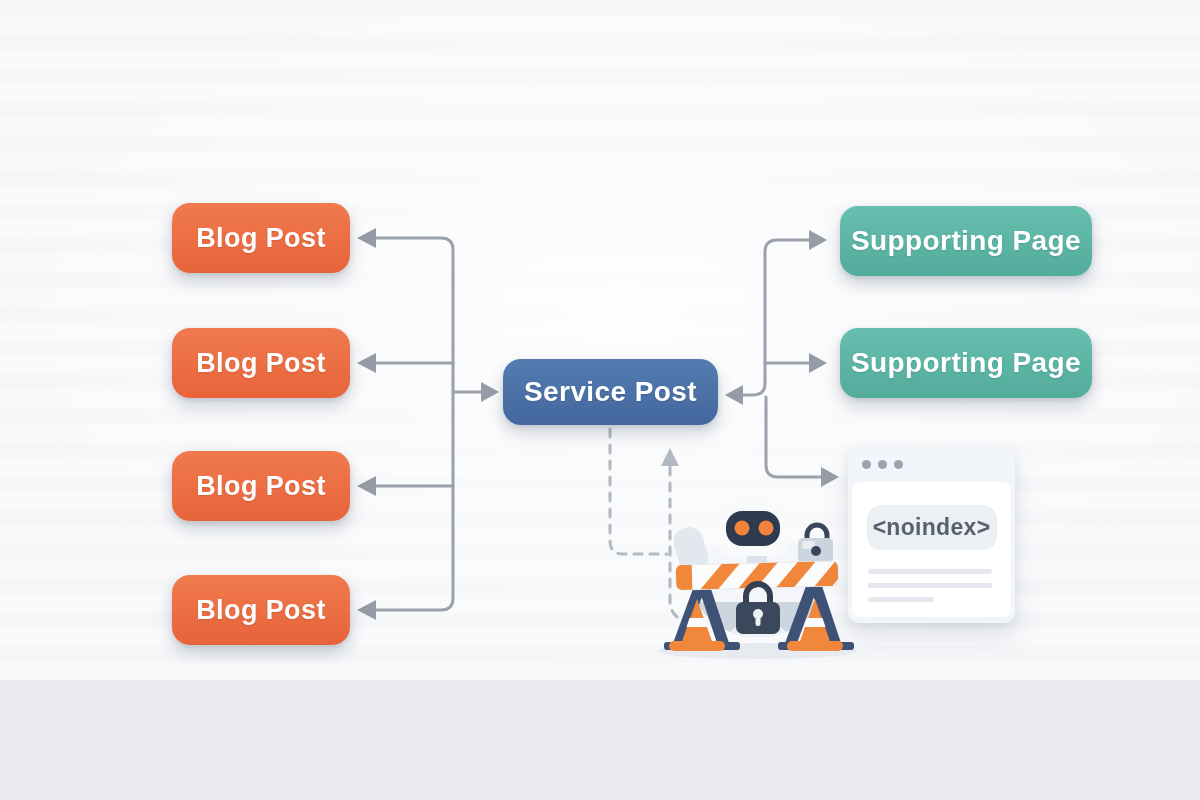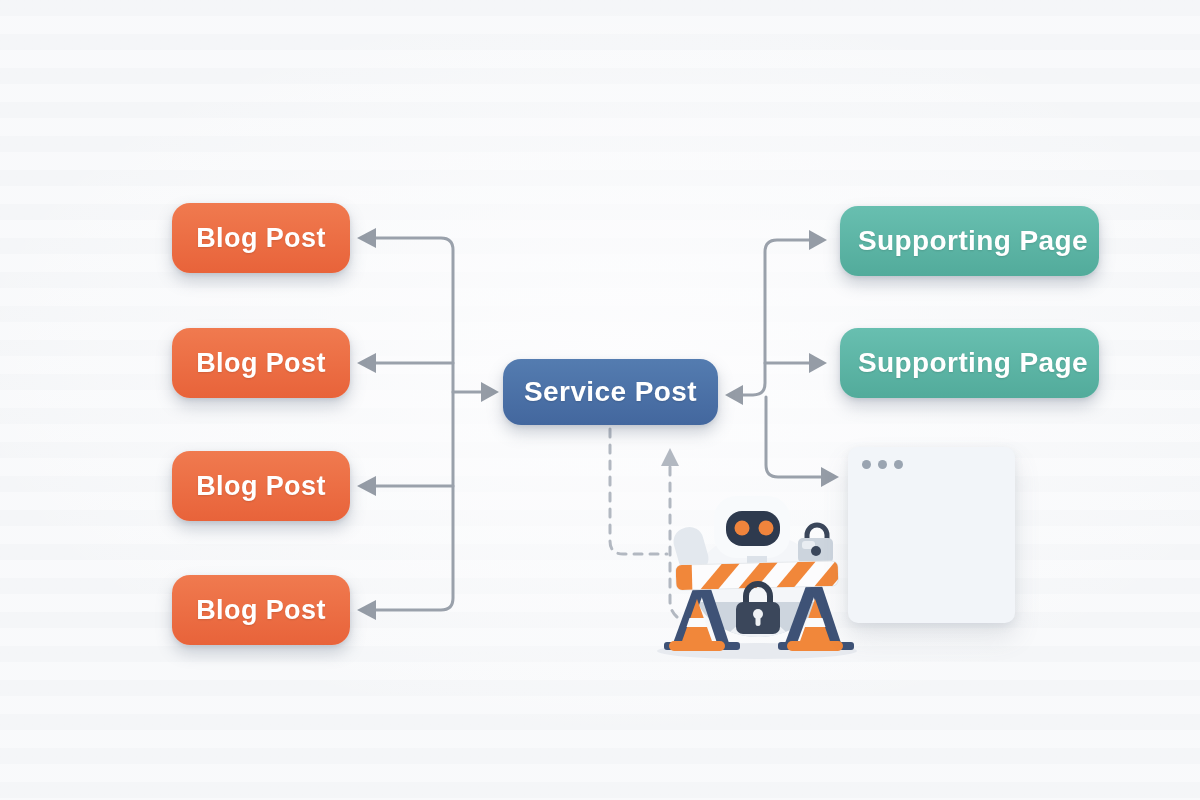--- a/index.html
+++ b/index.html
@@ -1,17 +1,17 @@
 <!DOCTYPE html>
 <html style="--bg: #f7f8fa; --orange: #e8633a; --orange-light: #f07a4f; --blue: #43679e; --blue-light: #547cb0; --teal: #52ab9b; --teal-light: #68bfb0; --connector: #9aa1ab; --connector-dashed: #b2b8c1; --arrowhead: #959ca6; --navy: #3e5276; --cone-orange: #f1873a; --visor: #2e3a4e; --lock: #3b475b;"><head>
 <meta charset="utf-8">
 <style>
   html,body{margin:0;padding:0;background:#e9ebee;}
   #canvas{
-    position:relative;width:1200px;height:800px;overflow:hidden;
+    position:relative;width:1200px;height:680px;overflow:hidden;
     font-family:"Liberation Sans",sans-serif;
     background:
       radial-gradient(ellipse 900px 500px at 52% 46%, #fdfdfe 0%, rgba(253,253,254,0) 75%),
       repeating-linear-gradient(180deg, rgba(242,244,246,.5) 0 16px, rgba(250,251,252,.5) 16px 34px),
       var(--bg,#f7f8fa);
   }
   .node{
     position:absolute;display:flex;align-items:center;justify-content:center;
     border-radius:18px;color:#fff;font-weight:bold;letter-spacing:.4px;
     text-shadow:0 1px 2px rgba(0,0,0,.12);
@@ -21,21 +21,20 @@
     left:172px;width:178px;height:70px;font-size:27px;
     background:linear-gradient(180deg,var(--orange-light,#f07a4f),var(--orange,#e8633a));
   }
   .node-service{
     left:503px;top:359px;width:215px;height:66px;font-size:28px;
     background:linear-gradient(180deg,var(--blue-light,#547cb0),var(--blue,#43679e));
   }
   .node-supporting{
     left:840px;width:252px;height:70px;font-size:28px;
     background:linear-gradient(180deg,var(--teal-light,#68bfb0),var(--teal,#52ab9b));
-    padding-left:7px;
   }
   #svg-layer{position:absolute;left:0;top:0;width:1200px;height:800px;}
   .connector{stroke:var(--connector,#9aa1ab);stroke-width:3;fill:none;stroke-linecap:round;}
   .connector-dashed{stroke:var(--connector-dashed,#b2b8c1);stroke-width:3;fill:none;
     stroke-linecap:round;stroke-dasharray:8 8;}
   .arrowhead{fill:var(--arrowhead,#959ca6);stroke:none;}
   .arrowhead-dashed{fill:var(--connector-dashed,#b2b8c1);stroke:none;}
   
   .browser{
     position:absolute;left:848px;top:447px;width:167px;height:176px;
@@ -193,15 +192,25 @@
   </div>
 
   <div class="browser">
     <div class="browser-header">
       <div class="browser-dots">
         <span></span>
           <span></span>
           <span></span>
       </div>
     </div>
+    <div class="browser-body">
+      <div class="noindex-badge">
+        <span>&lt;noindex&gt;</span>
+      </div>
+      <div class="skeleton-lines">
+        <div class="l1"></div>
+          <div class="l2"></div>
+          <div class="l3"></div>
+      </div>
+    </div>
   </div>
 
 </div>
 
 </body></html>

